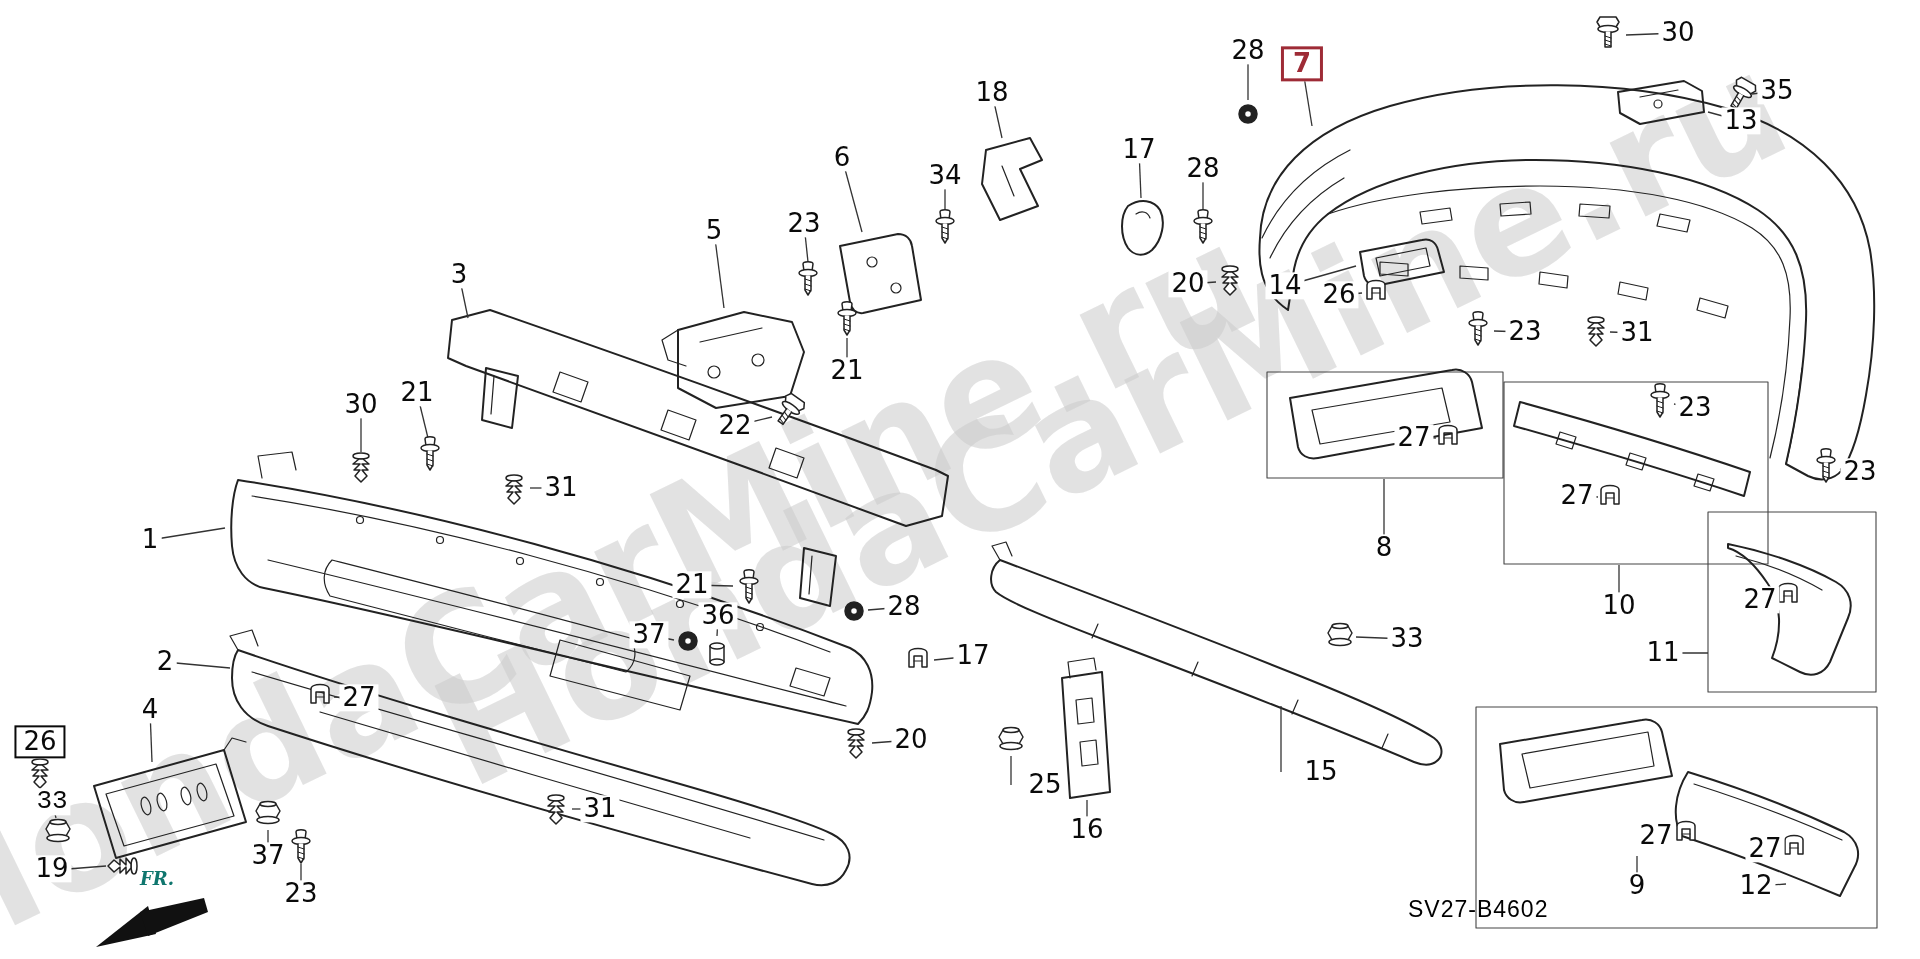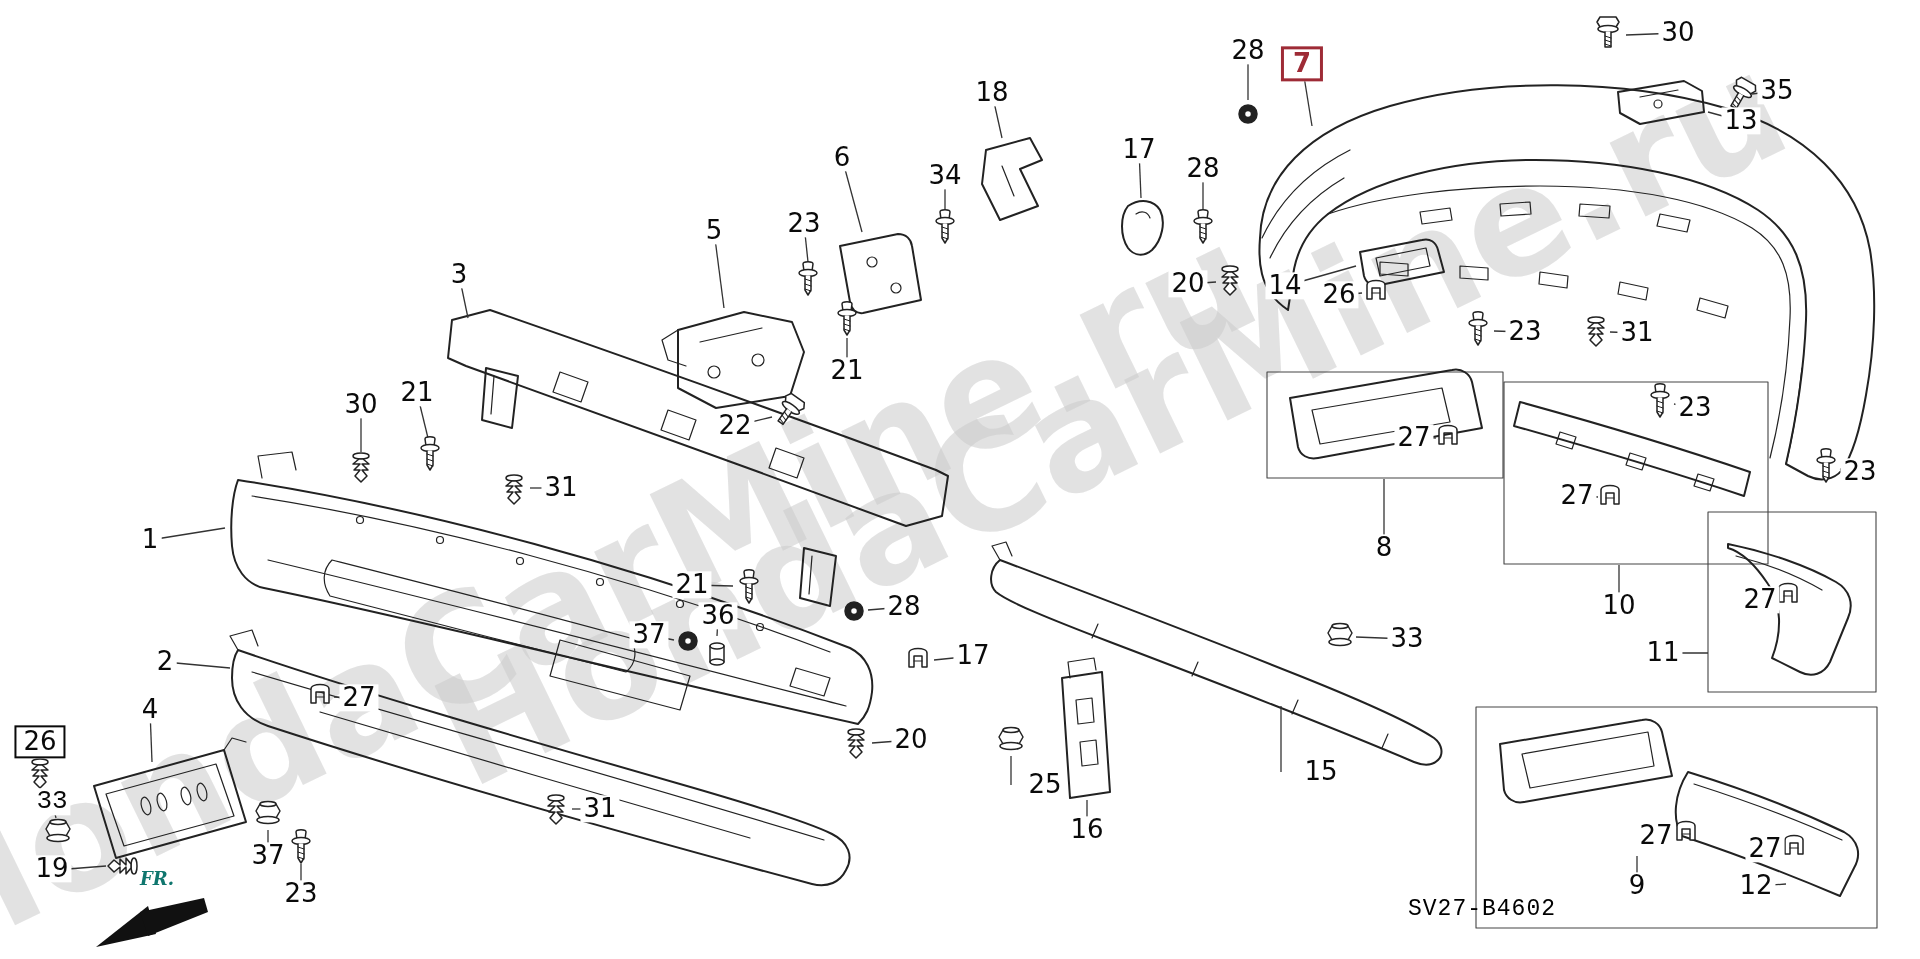--- a/index.html
+++ b/index.html
@@ -16,21 +16,21 @@
   #callout-layer{position:absolute;left:0;top:0;width:100%;height:100%;z-index:3;}
   .callout{
     position:absolute;transform:translate(-50%,-50%);
     font-size:26px;color:#0a0a0a;background:#ffffff;padding:0 3px;line-height:1.05;
     cursor:pointer;white-space:nowrap;
   }
   .callout.highlighted{font-weight:bold;padding:1px 9px;border:3px solid #9e2b36;color:#9e2b36;}
   .callout.boxed{border:2.5px solid #0a0a0a;padding:1px 7px;}
   #diagram-code{
     position:absolute;left:1408px;top:896px;z-index:3;
-    font-family:Liberation Mono, monospace;
+    font-family:Liberation Sans, sans-serif;
     font-size:23px;letter-spacing:1px;color:#000;
   }
   #fr-label{
     position:absolute;left:140px;top:868px;z-index:3;
     font-family:"DejaVu Serif","Liberation Serif",serif;
     font-style:italic;font-weight:bold;font-size:18px;color:#0f766e;
   }
   .art{stroke:#222;fill:none;stroke-width:2;stroke-linejoin:round;stroke-linecap:round;}
   .thin{stroke-width:1.2;}
   .gbox{stroke:#444;stroke-width:1.1;fill:none;}

